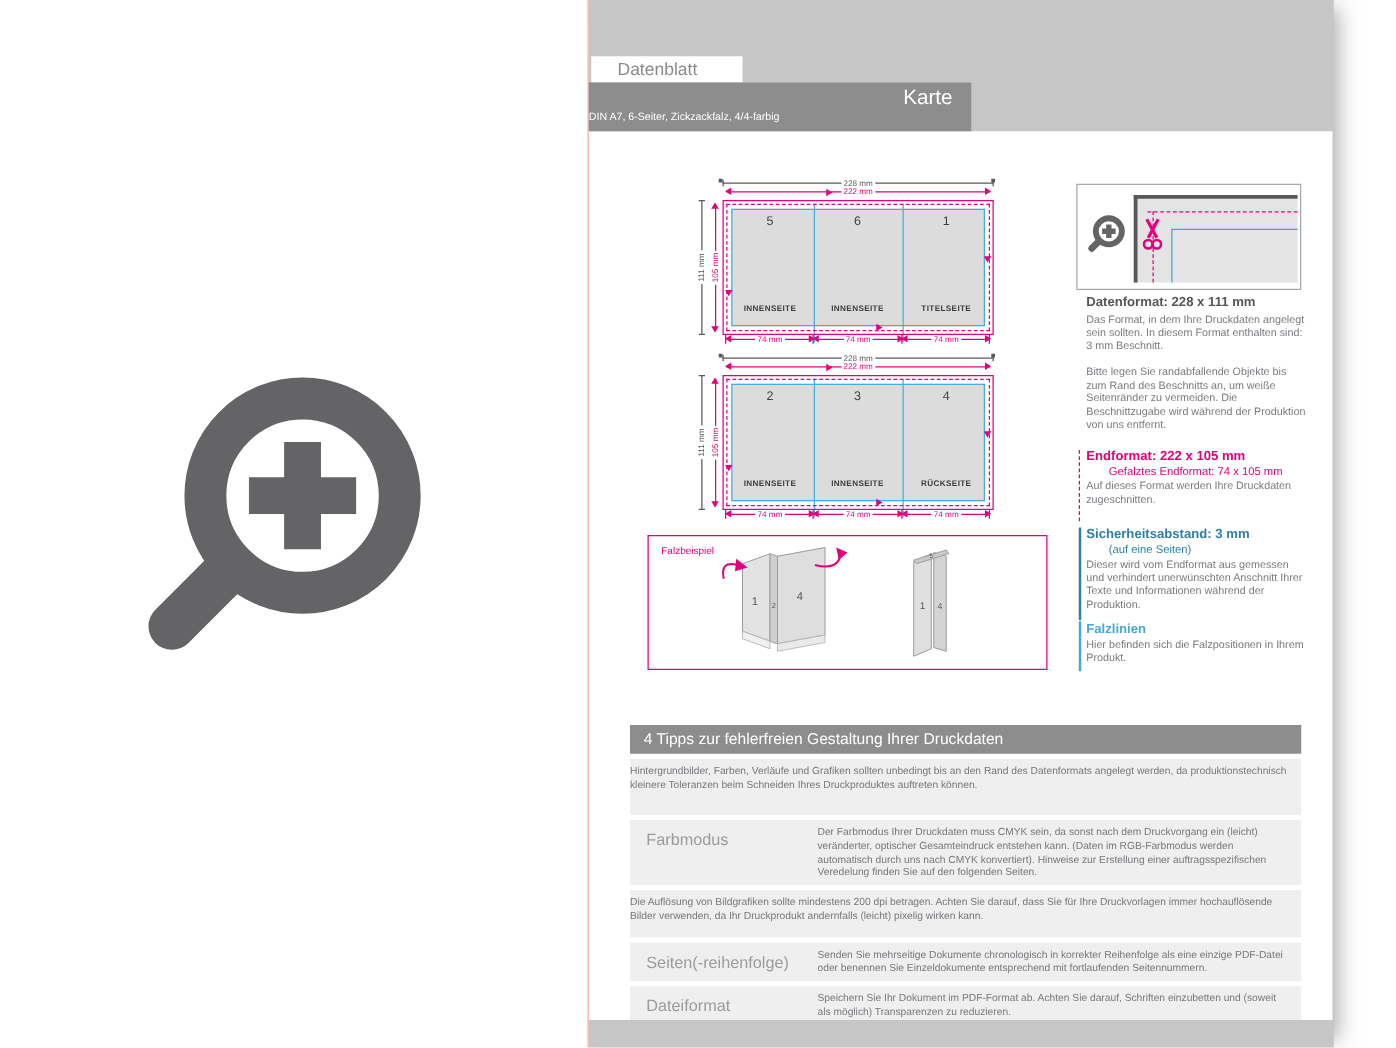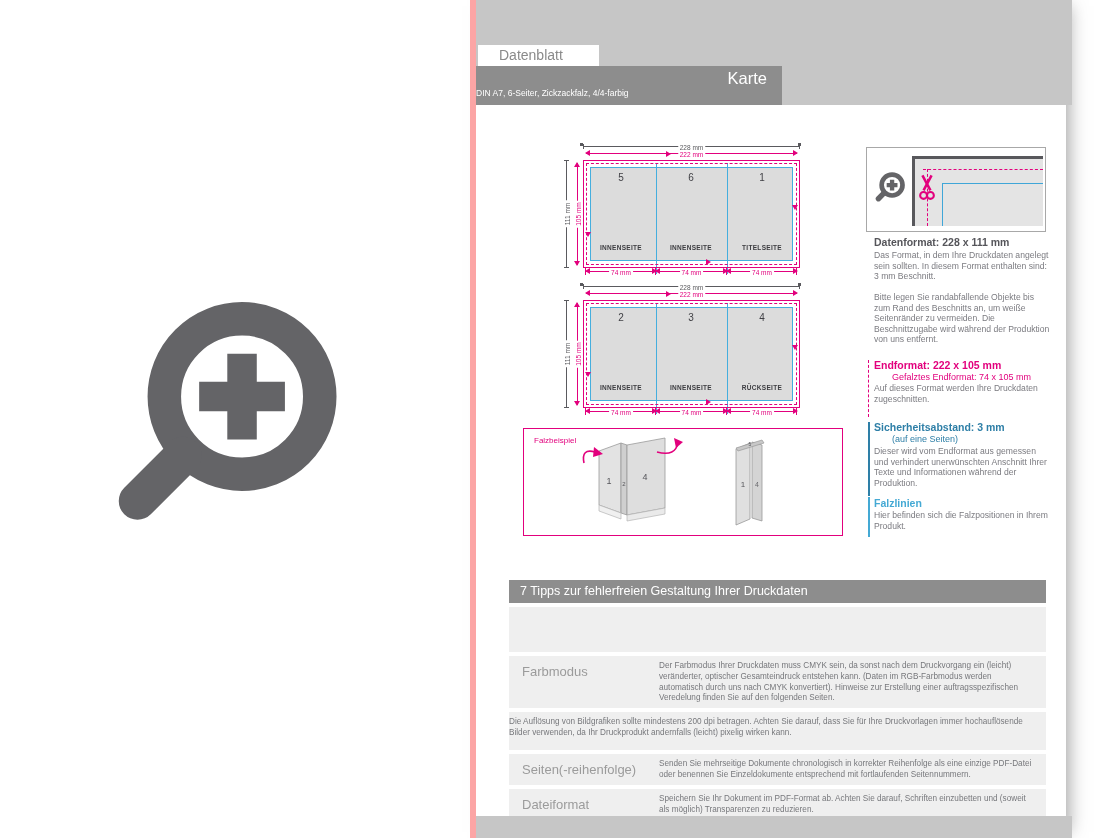--- a/index.html
+++ b/index.html
@@ -10,21 +10,21 @@
     --cyh:#44a9d4;        
   }
   *{box-sizing:border-box;margin:0;padding:0}
   html,body{width:1117px;height:838px;overflow:hidden;background:#fff;
     font-family:"Liberation Sans",sans-serif;}
   .abs{position:absolute}
   .canvas{position:absolute;left:0;top:0;width:1117px;height:838px;background:#fff}
 
   
   .page{position:absolute;left:470px;top:0;width:596px;height:838px;background:#fff;
-    border-left:6px solid #fca5a5;box-shadow:10px 0 16px -6px rgba(90,90,90,.5)}
+    border-left:1px solid #fca5a5;box-shadow:10px 0 16px -6px rgba(90,90,90,.5)}
 
   
   .hdr-band{position:absolute;left:0;top:0;width:596px;height:105px;background:#c6c6c6}
   .hdr-tab{position:absolute;left:2px;top:45px;width:121px;height:21px;background:#fff;
     color:#8a8a8a;font-size:14px;line-height:21px;padding-left:21px}
   .hdr-bar{position:absolute;left:0;top:66px;width:306px;height:39px;background:#8d8d8d;color:#fff}
   .hdr-title{display:block;text-align:right;padding-right:15px;margin-top:3px;font-size:16.5px;line-height:18px}
   .hdr-sub{display:block;text-align:left;padding-right:6px;font-size:8.5px;line-height:12px}
 
   
@@ -279,23 +279,24 @@
 
     <div class="vline" style="top:422px;height:74px;width:2px;background:var(--blue)"></div>
     <div class="tb-title blt" style="top:421px">Sicherheitsabstand: 3 mm</div>
     <div class="tb-sub blt" style="top:434px">(auf eine Seiten)</div>
     <div class="tb-body" style="top:446px">Dieser wird vom Endformat aus gemessen und verhindert unerwünschten Anschnitt Ihrer Texte und Informationen während der Produktion.</div>
 
     <div class="vline" style="top:497px;height:40px;width:2px;background:var(--cyh)"></div>
     <div class="tb-title cyt" style="top:497px">Falzlinien</div>
     <div class="tb-body" style="top:510px">Hier befinden sich die Falzpositionen in Ihrem Produkt.</div>
 
-    <div class="tips-header">7 Tipps zur fehlerfreien Gestaltung Ihrer Druckdaten</div>
+    <div class="tips-header">4 Tipps zur fehlerfreien Gestaltung Ihrer Druckdaten</div>
     <div class="tips-rows">
       <div class="tip-row" style="min-height:45px">
+        <div class="tip-text">Hintergrundbilder, Farben, Verläufe und Grafiken sollten unbedingt bis an den Rand des Datenformats angelegt werden, da produktionstechnisch kleinere Toleranzen beim Schneiden Ihres Druckproduktes auftreten können.</div>
       </div>
       <div class="tip-row" style="min-height:48px">
         <div class="tip-label">Farbmodus</div>
         <div class="tip-text">Der Farbmodus Ihrer Druckdaten muss CMYK sein, da sonst nach dem Druckvorgang ein (leicht) veränderter, optischer Gesamteindruck entstehen kann. (Daten im RGB-Farbmodus werden automatisch durch uns nach CMYK konvertiert). Hinweise zur Erstellung einer auftragsspezifischen Veredelung finden Sie auf den folgenden Seiten.</div>
       </div>
       <div class="tip-row" style="min-height:38px">
         <div class="tip-text">Die Auflösung von Bildgrafiken sollte mindestens 200 dpi betragen. Achten Sie darauf, dass Sie für Ihre Druckvorlagen immer hochauflösende Bilder verwenden, da Ihr Druckprodukt andernfalls (leicht) pixelig wirken kann.</div>
       </div>
       <div class="tip-row" style="min-height:28px">
         <div class="tip-label">Seiten(-reihenfolge)</div>

